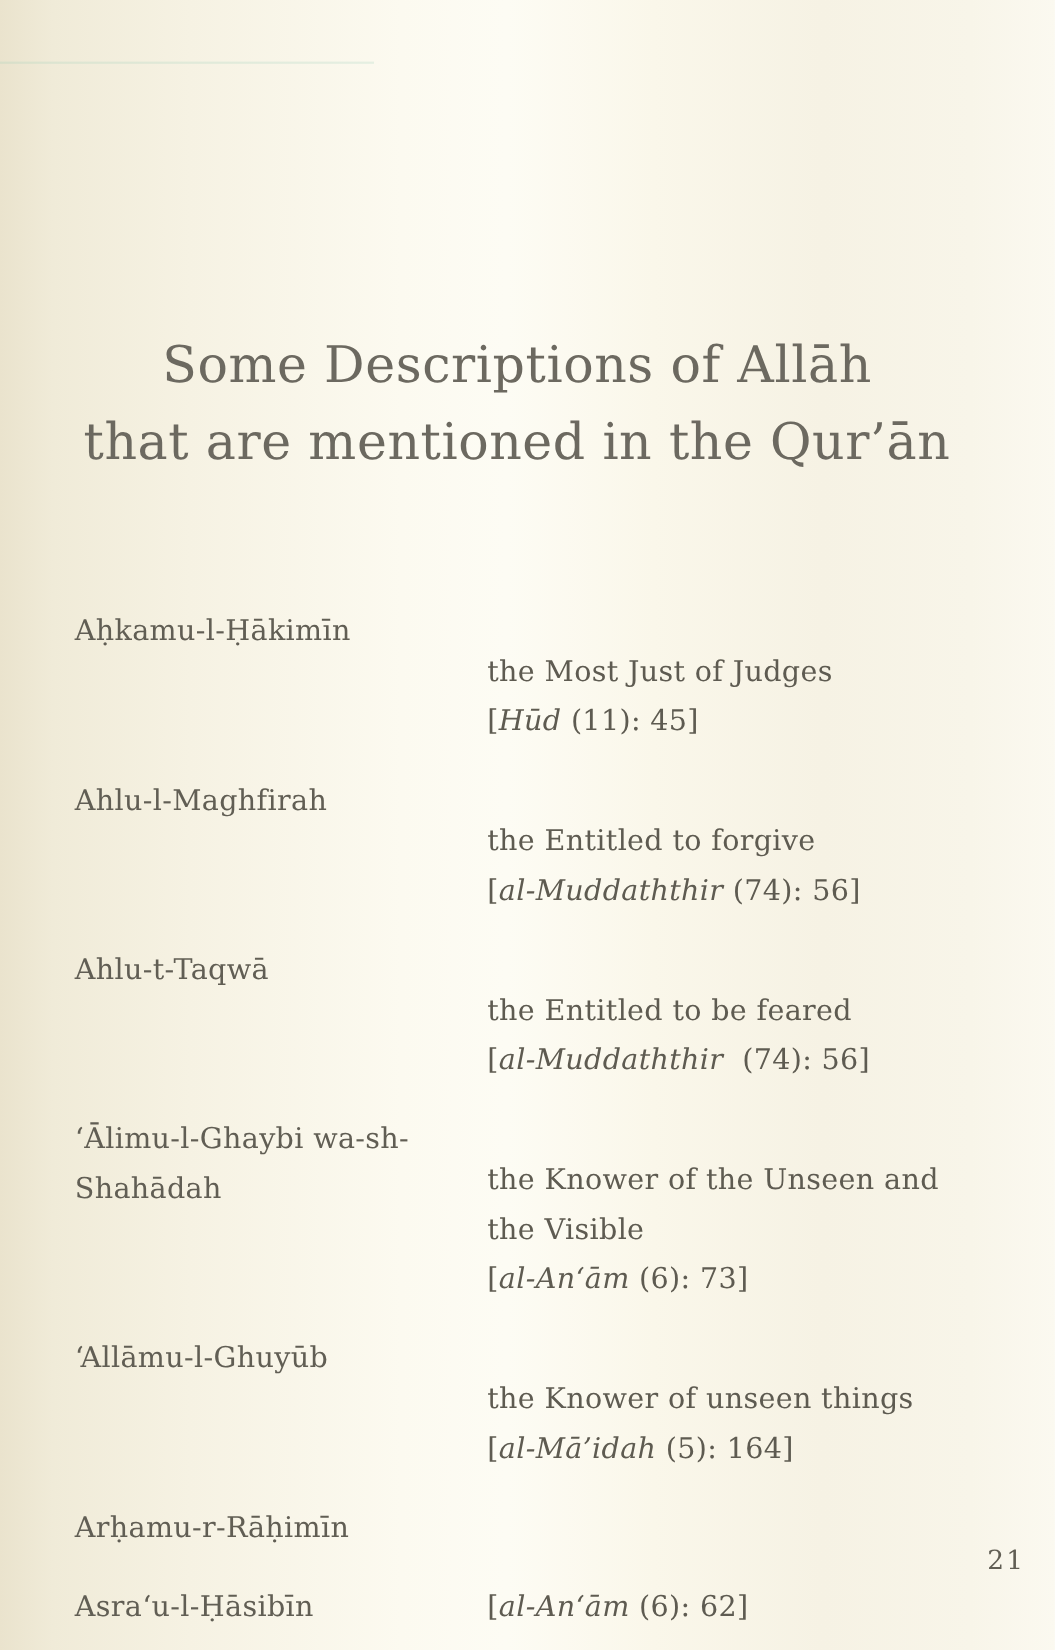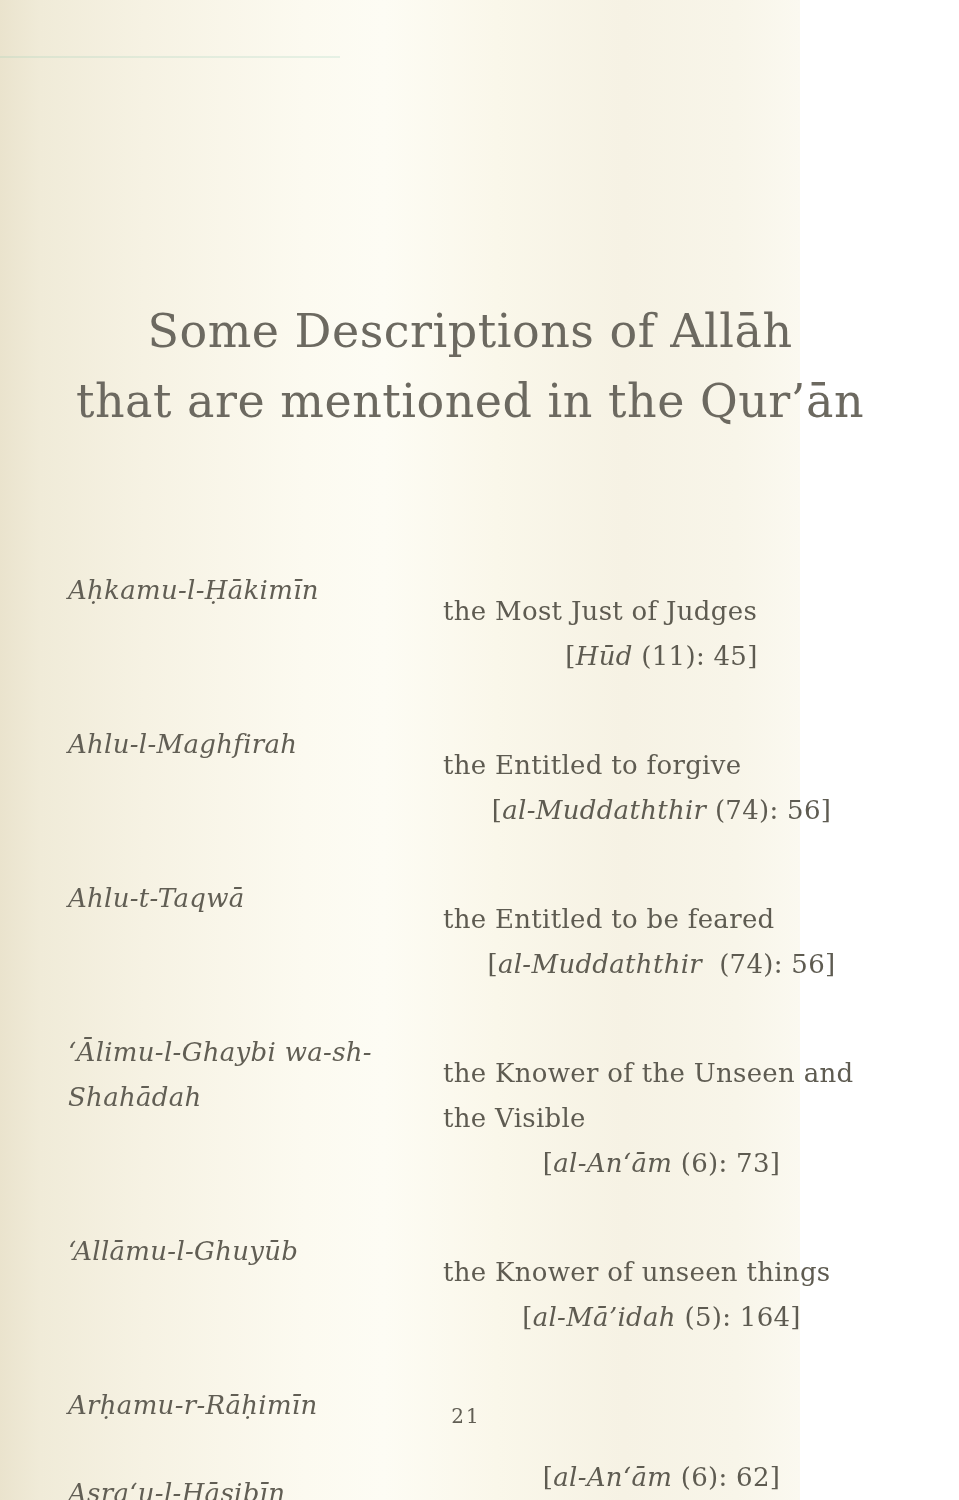--- a/index.html
+++ b/index.html
@@ -7,21 +7,21 @@
     padding: 0;
   }
   body {
     width: 959px;
     height: 1500px;
     overflow: hidden;
     font-family: "DejaVu Serif", "Liberation Serif", serif;
   }
   .page {
     position: relative;
-    width: 800px;
+    width: 959px;
     height: 1500px;
     background: linear-gradient(90deg,
       #eae3cd 0%, #f0ebd8 5%, #f6f2e3 18%, #fcfaf0 38%,
       #fdfcf4 48%, #faf7ea 62%, #f6f2e4 78%, #f8f5e9 92%, #fbf9f0 100%);
     color: #5e5b51;
   }
   .scan-line {
     position: absolute;
     left: 0; top: 56px;
     width: 340px; height: 2px;
@@ -46,41 +46,39 @@
   }
   .entry {
     display: grid;
     grid-template-columns: 375px 1fr;
     margin-bottom: 27px;
     font-size: 26px;
     line-height: 45px;
     letter-spacing: 0.3px;
   }
   .name {
-    font-style: italic;
     white-space: pre;
     color: #615e54;
-    margin-top: 16px;
   }
   .english {
     white-space: pre;
     margin-top: 37px;
   }
   .ref {
-    text-align: center;
+    text-align: left;
     white-space: pre;
   }
   .ref .surah { font-style: italic; }
   .page-number {
     position: absolute;
     top: 1404px;
     left: 0;
     width: 932px;
-    text-align: center;
-    font-size: 20px;
+    text-align: right;
+    font-size: 24px;
     letter-spacing: 2px;
     color: #615e54;
   }
 </style>
 </head>
 <body>
 
 <div class="page">
   <div class="scan-line"></div>
 

